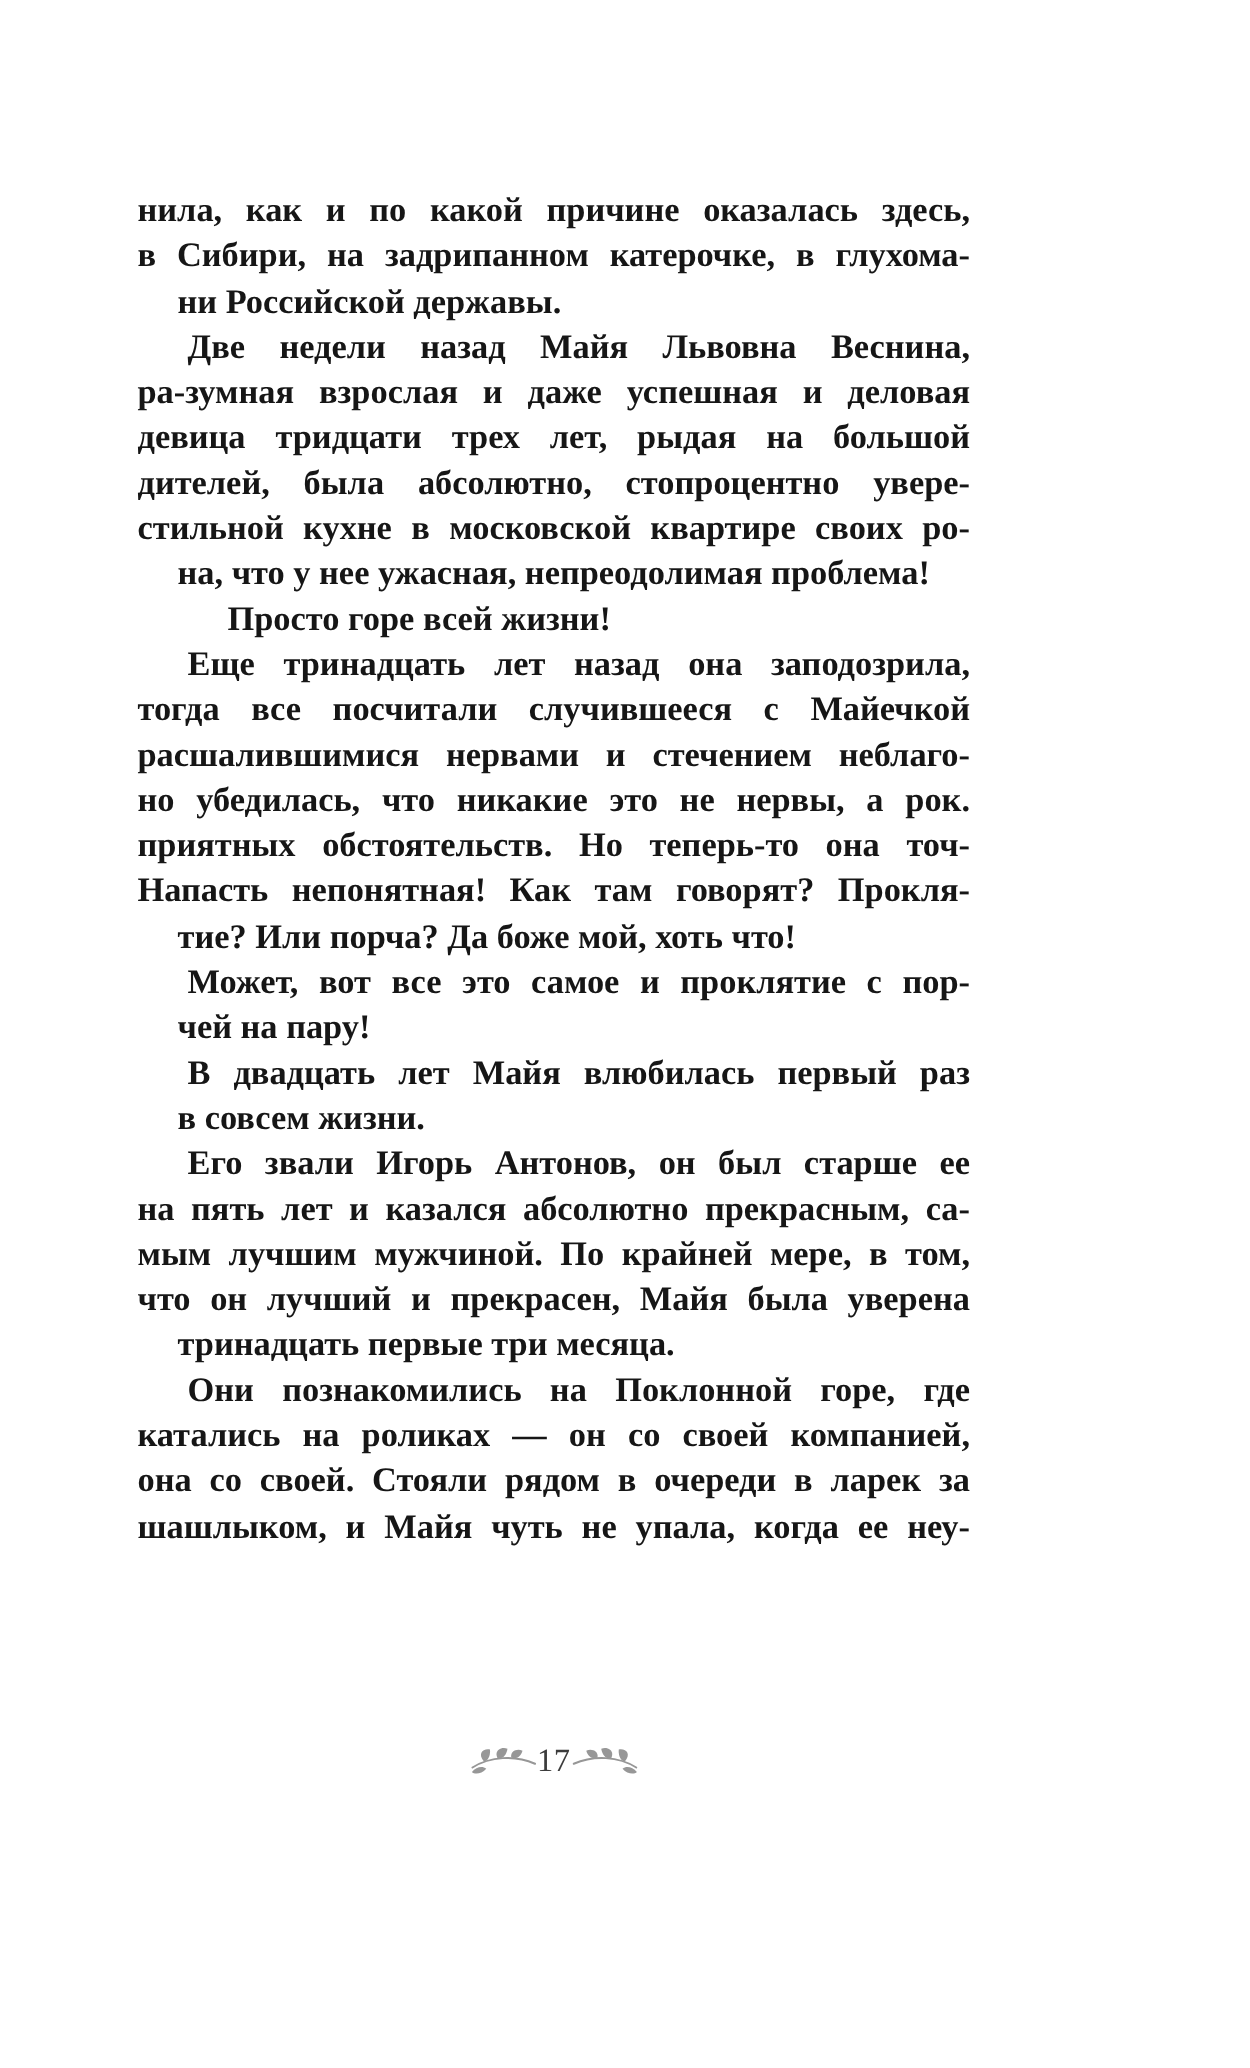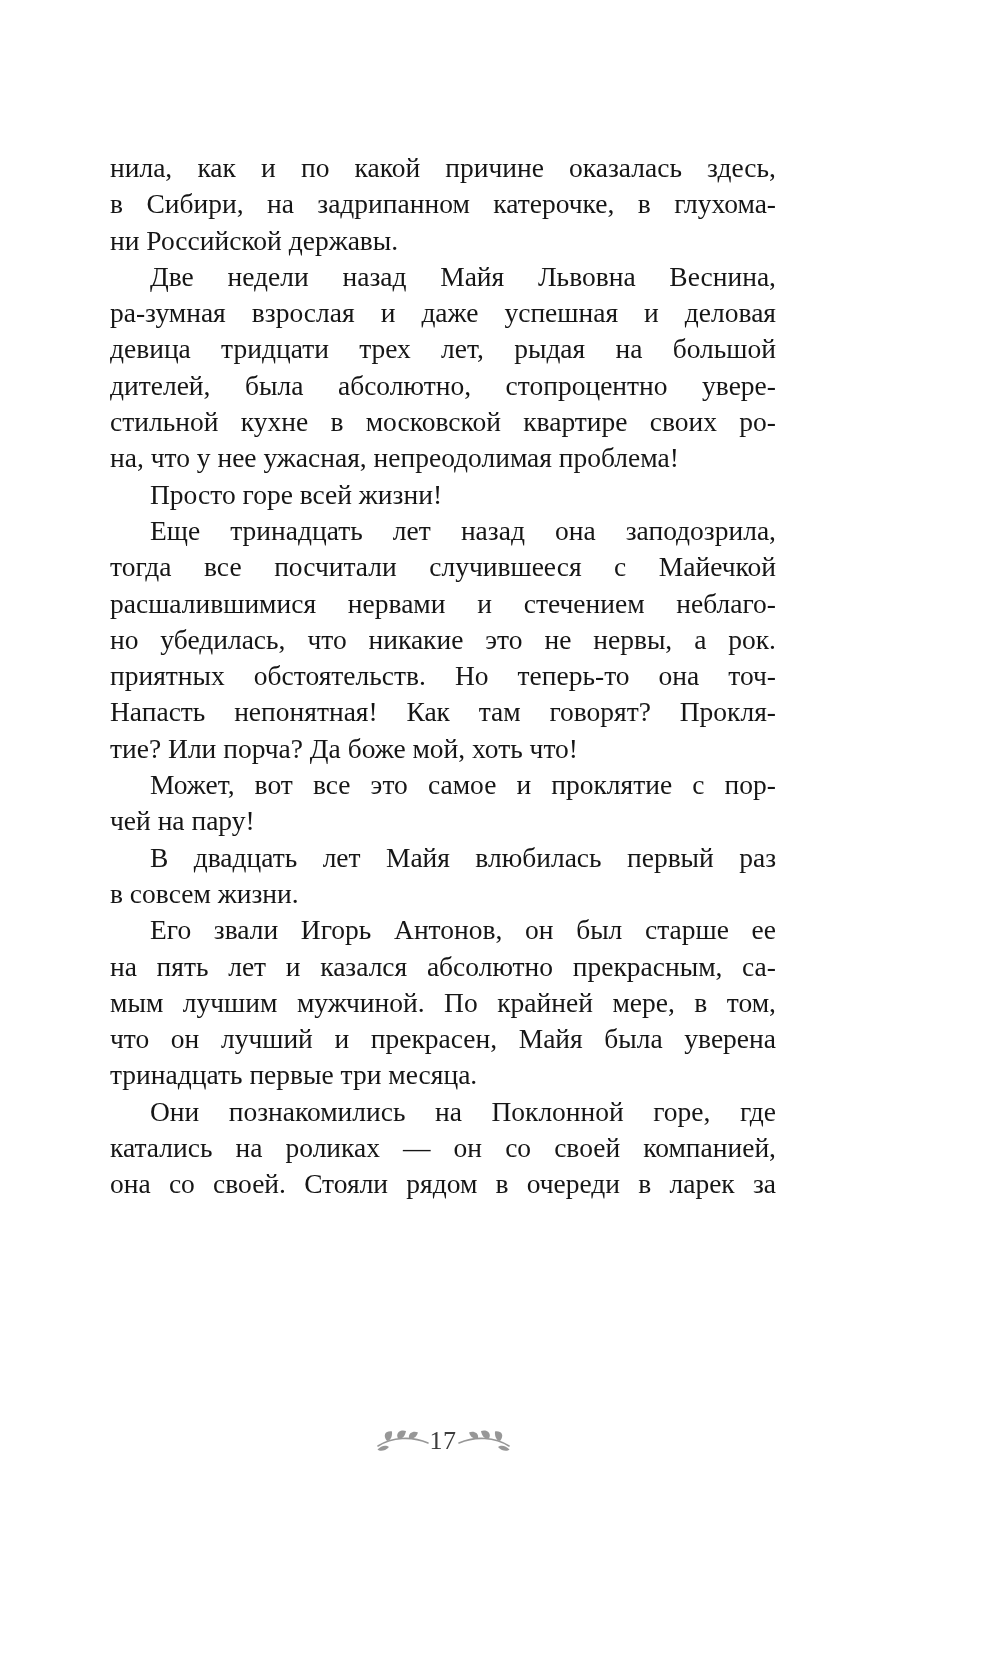--- a/index.html
+++ b/index.html
@@ -25,31 +25,33 @@
     width: 666px;
     font-size: 27.5px;
     line-height: 36.3px;
     color: var(--text-color, #161616);
   }
   .line {
     text-align: justify;
     text-align-last: justify;
     text-justify: inter-word;
     white-space: normal;
+    font-weight: bold;
   }
   .line.last {
     text-align-last: left;
+    margin-left: 32px;
   }
   .line.indent {
     text-indent: 40px;
   }
   .footer {
     position: absolute;
     left: 110px;
-    top: 1428px;
+    top: 1396px;
     width: 666px;
     display: flex;
     justify-content: center;
     align-items: center;
     gap: 0;
   }
   .page-number {
     font-size: 26px;
     color: var(--pagenum-color, #3c3c3c);
     line-height: 1;
@@ -94,20 +96,21 @@
       <div class="line indent">В двадцать лет Майя влюбилась первый раз</div>
       <div class="line last">в совсем жизни.</div>
       <div class="line indent">Его звали Игорь Антонов, он был старше ее</div>
       <div class="line">на пять лет и казался абсолютно прекрасным, са-</div>
       <div class="line">мым лучшим мужчиной. По крайней мере, в том,</div>
       <div class="line">что он лучший и прекрасен, Майя была уверена</div>
       <div class="line last">тринадцать первые три месяца.</div>
       <div class="line indent">Они познакомились на Поклонной горе, где</div>
       <div class="line">катались на роликах — он со своей компанией,</div>
       <div class="line">она со своей. Стояли рядом в очереди в ларек за</div>
+      <div class="line">шашлыком, и Майя чуть не упала, когда ее неу-</div>
     </div>
 
   <div class="footer">
     <span class="sprig left">
       <svg width="54" height="22" viewBox="0 0 54 22" aria-hidden="true">
         <path d="M2 16 C 16 7, 36 6, 52 13" stroke="#979797" fill="none" stroke-width="1.6" stroke-linecap="round"></path>
         <path d="M11 11 C 6 5, 10 0.5, 16 1.5 C 16.5 7, 14 11, 11 11 Z" fill="#979797"></path>
         <path d="M22 8.5 C 19 2.5, 25 -1, 30 1 C 29 6.5, 26 9.5, 22 8.5 Z" fill="#979797"></path>
         <path d="M33 8 C 32 2.5, 38 0.5, 42 2.5 C 40.5 7.5, 37 9.5, 33 8 Z" fill="#979797"></path>
         <path d="M13 17 C 9 21.5, 3.5 21.5, 1.5 19.5 C 5 15.5, 10 14.5, 13 17 Z" fill="#979797"></path>

